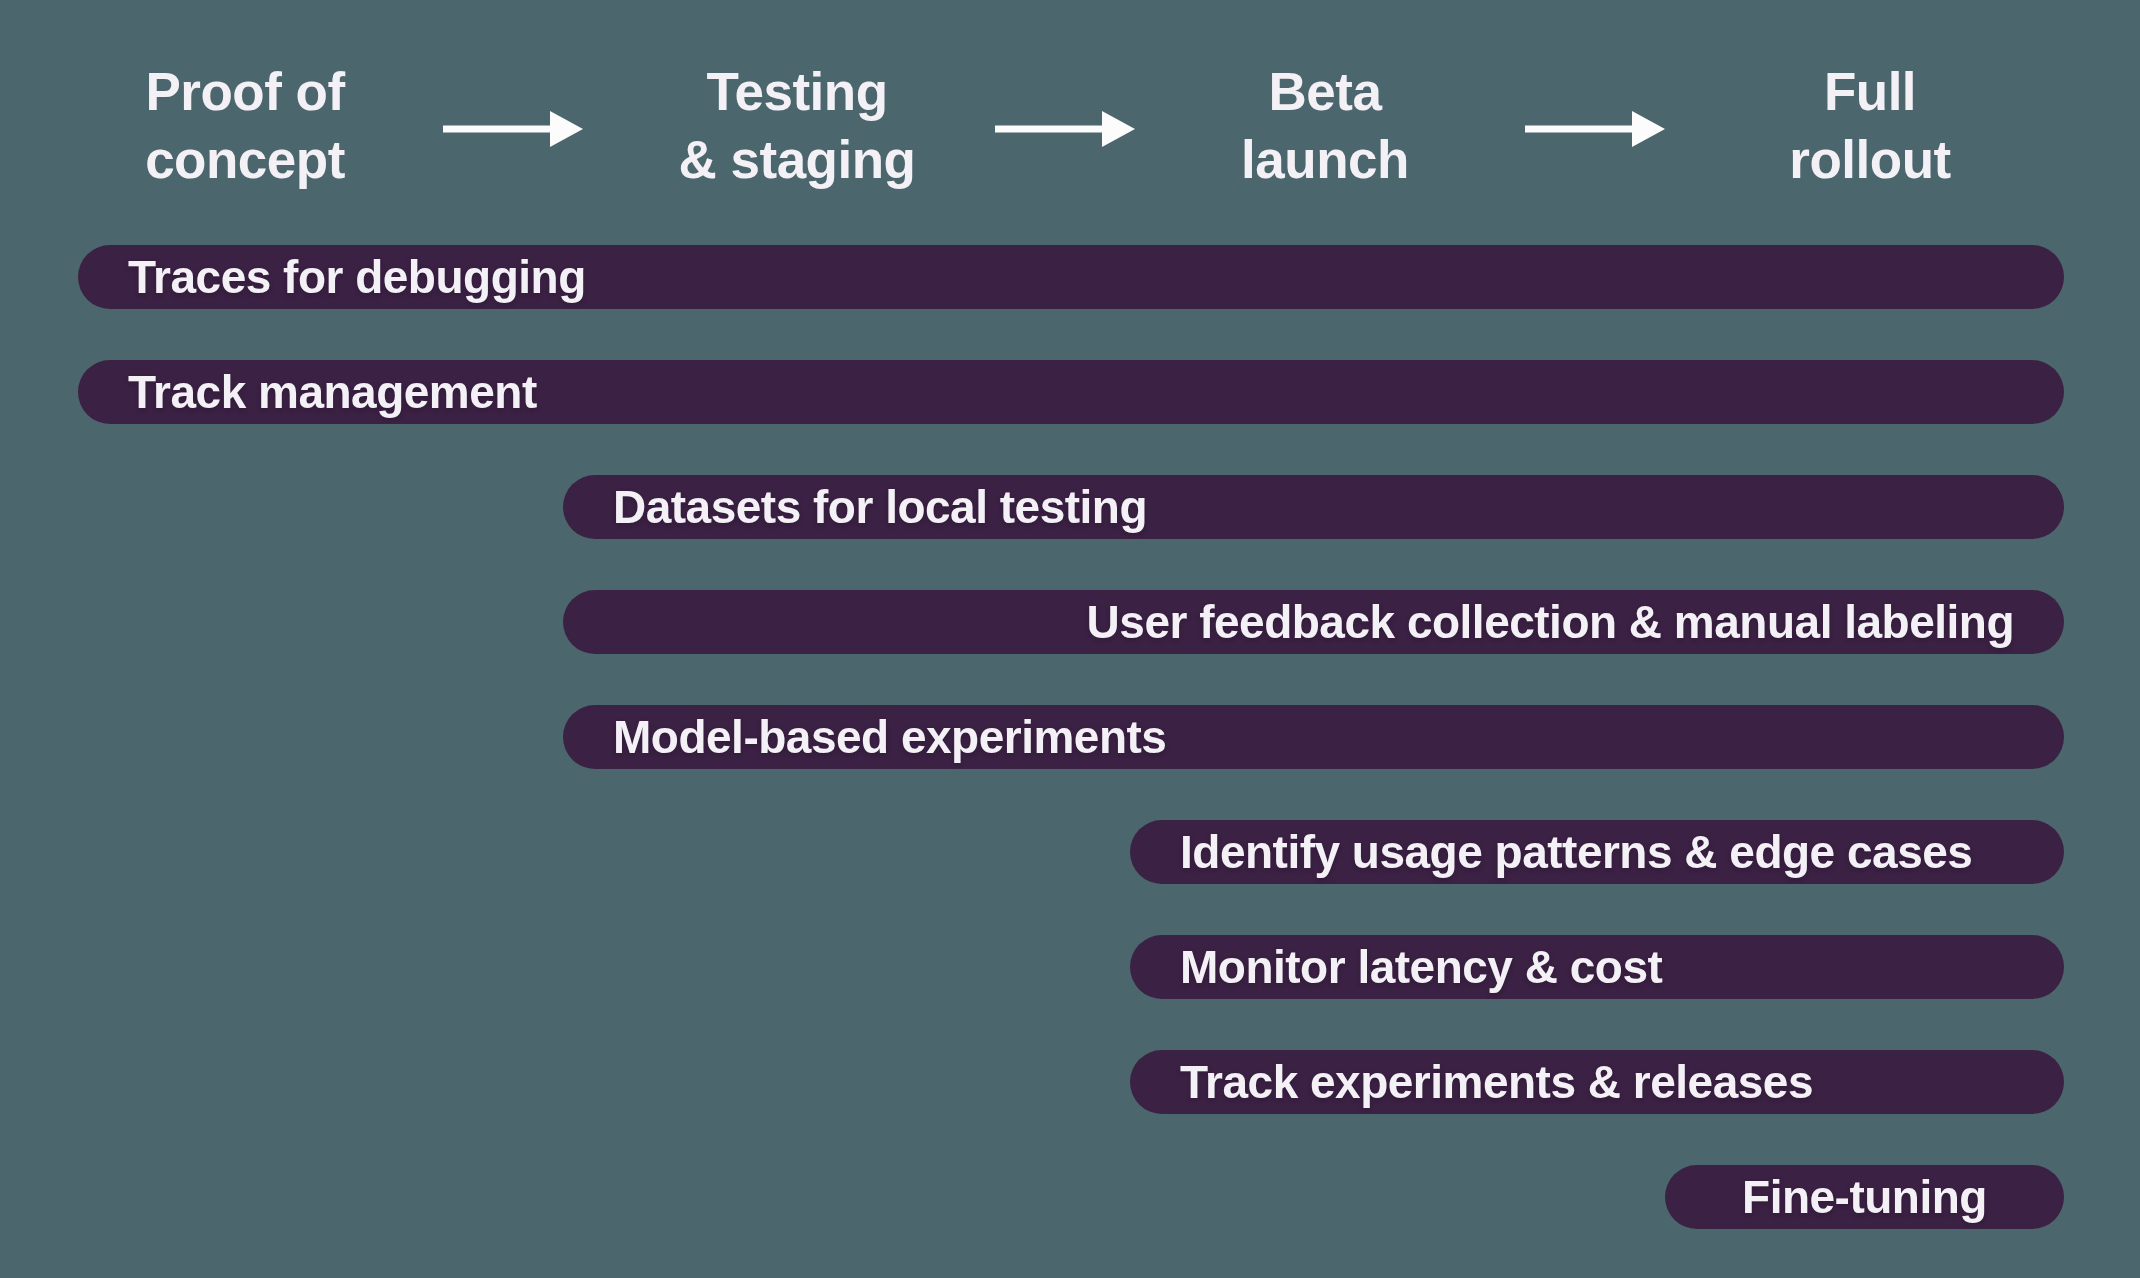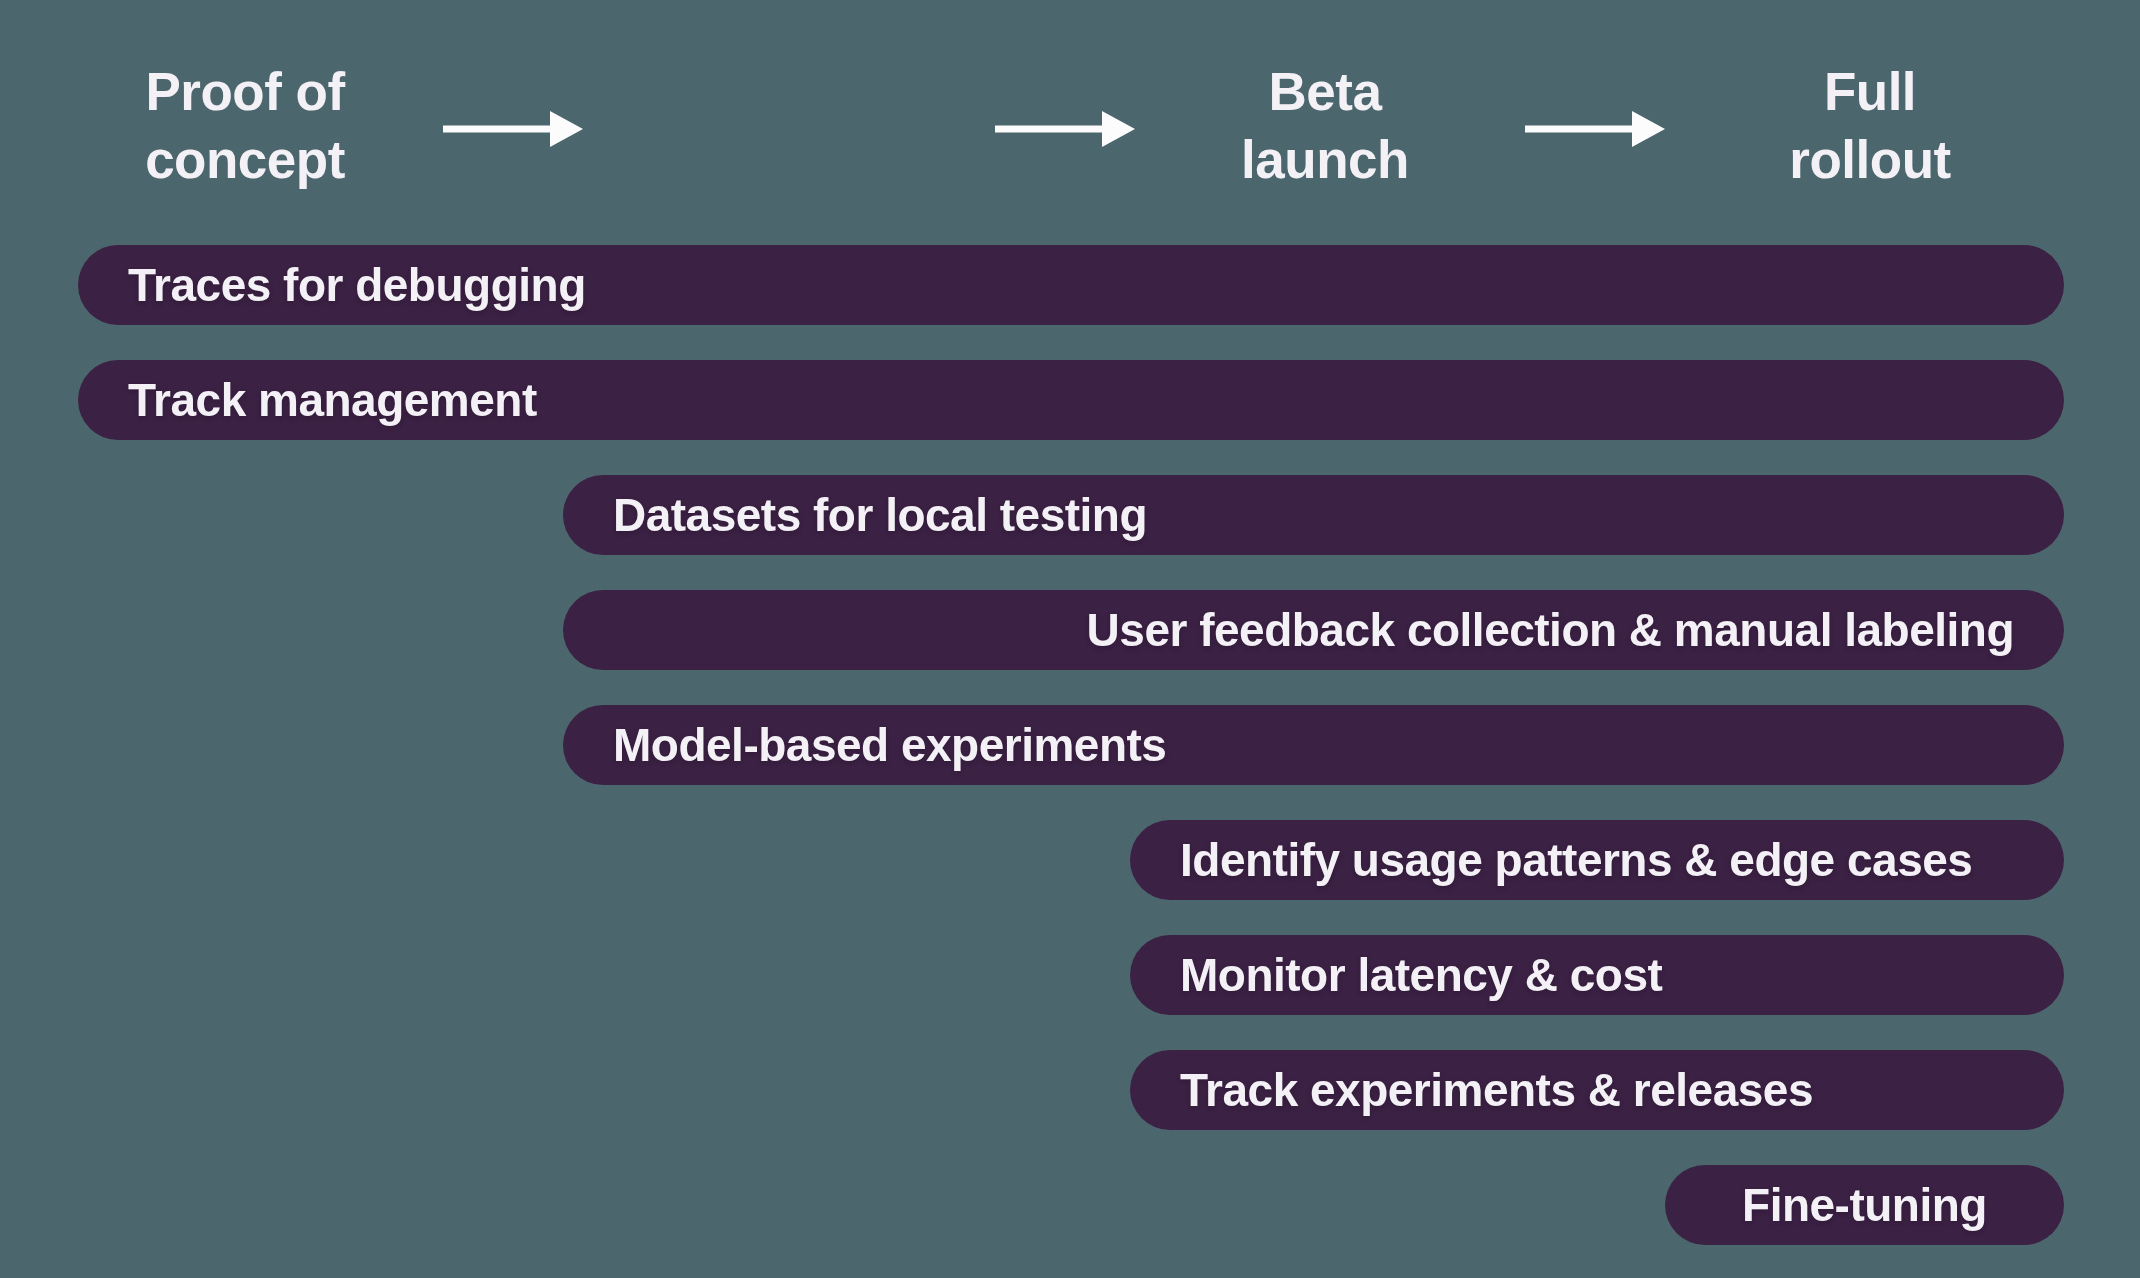--- a/index.html
+++ b/index.html
@@ -44,21 +44,21 @@
     width: 140px;
     height: 40px;
   }
   .arrow-0 { left: 443px; }
   .arrow-1 { left: 995px; }
   .arrow-2 { left: 1525px; }
 
   
   .bar {
     position: absolute;
-    height: 80px;
+    height: 64px;
     border-radius: 46px;
     background: var(--bar);
     display: flex;
     align-items: center;
     padding: 0 50px;
     color: var(--text);
     font-size: 46px;
     font-weight: bold;
     letter-spacing: -0.5px;
     white-space: nowrap;
@@ -75,20 +75,24 @@
   .b8 { top: 1125px; left: 1665px; width: 399px; justify-content: center; padding: 0; }
 </style>
 </head>
 <body>
 
 <div class="canvas">
 
   <div class="phase phase-0">
     <div>Proof of</div>
     <div>concept</div>
+  </div>
+  <div class="phase phase-1">
+    <div>Testing</div>
+    <div>&amp; staging</div>
   </div>
   <div class="phase phase-2">
     <div>Beta</div>
     <div>launch</div>
   </div>
   <div class="phase phase-3">
     <div>Full</div>
     <div>rollout</div>
   </div>
 

